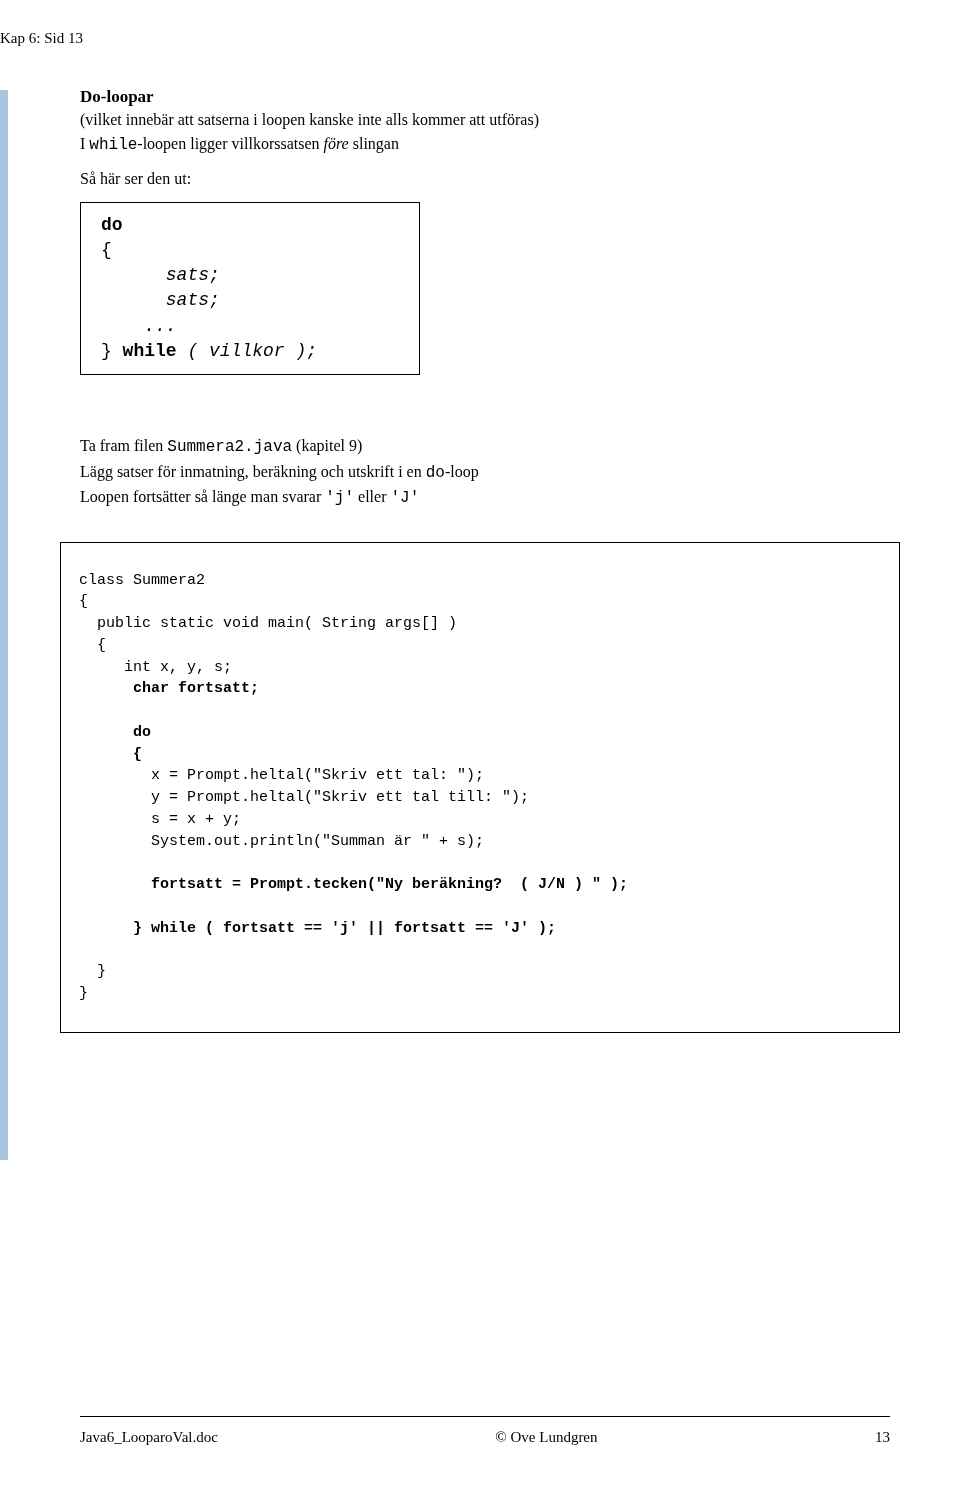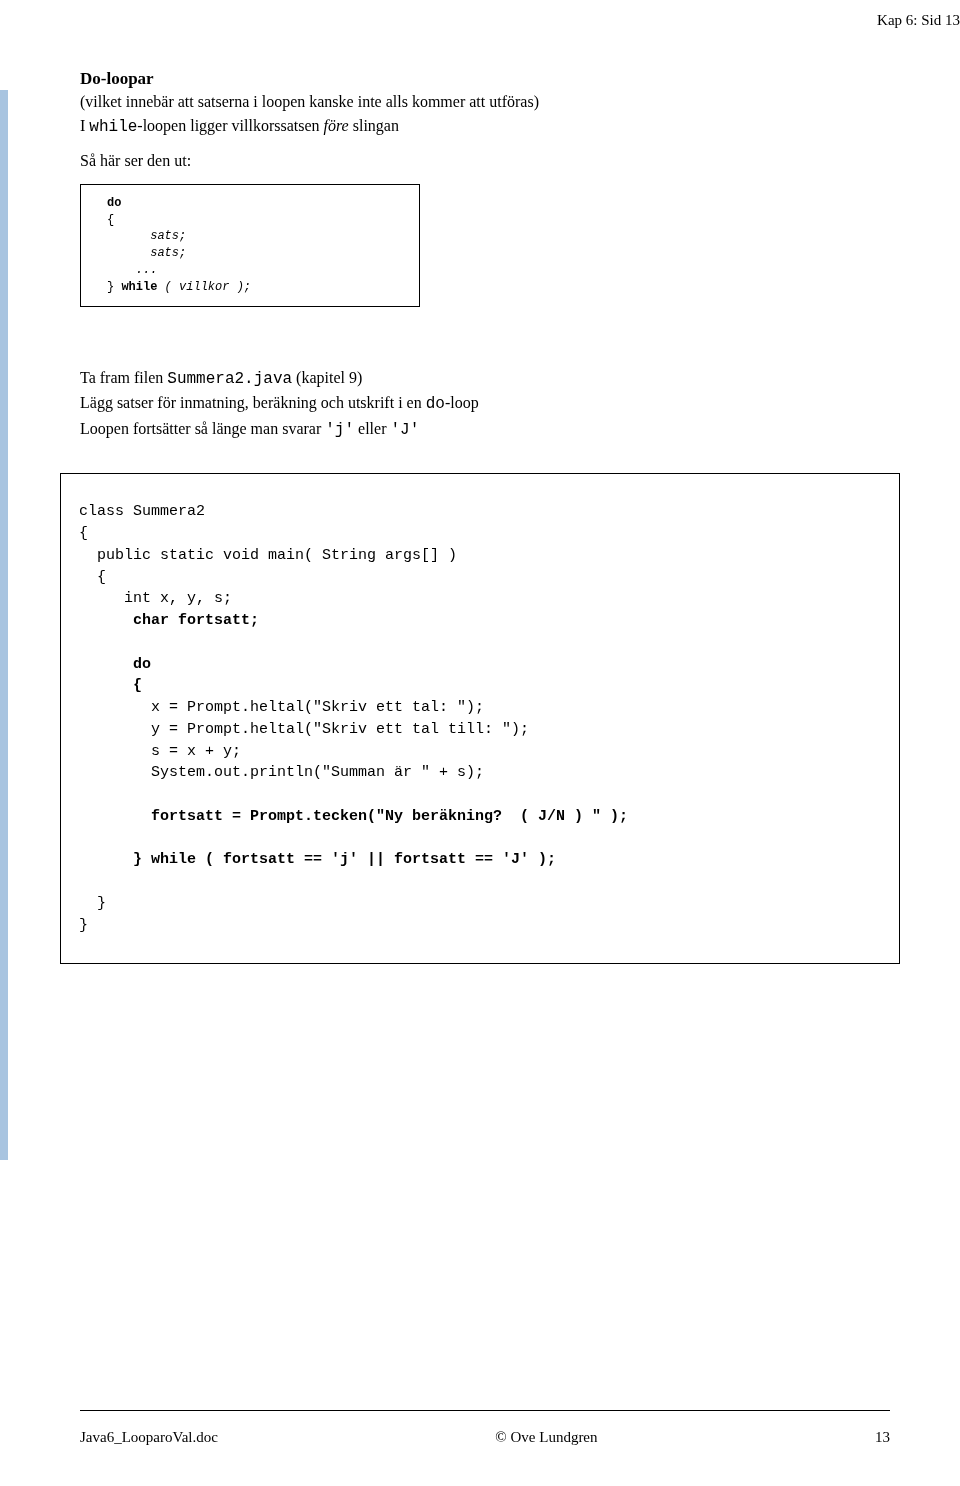--- a/index.html
+++ b/index.html
@@ -18,22 +18,22 @@
     }
     .blue-bar {
       position: absolute;
       left: 0;
       top: 90px;
       width: 8px;
       height: 1070px;
       background: #a8c4e0;
     }
     .header {
-      text-align: right;
-      padding-top: 12px;
+      text-align: left;
+      padding-top: 30px;
       font-size: 15px;
       font-weight: normal;
     }
     .content {
       padding: 40px 70px 0 80px;
     }
     .section-title {
       font-weight: bold;
       font-size: 17px;
       margin-bottom: 2px;
@@ -47,24 +47,24 @@
       font-family: "Courier New", Courier, monospace;
     }
     .italic {
       font-style: italic;
     }
     .spacer-sm { height: 10px; }
     .spacer-md { height: 20px; }
     .spacer-lg { height: 40px; }
     .syntax-box {
       border: 1px solid #000;
-      padding: 10px 26px;
+      padding: 10px 20px;
       width: 340px;
       font-family: "Courier New", Courier, monospace;
-      font-size: 12px;
+      font-size: 18px;
       line-height: 1.4;
       white-space: pre;
     }
     .code-box {
       border: 1.5px solid #000;
       padding: 27px 18px;
       margin-left: -20px;
       margin-right: -10px;
       font-family: "Courier New", Courier, monospace;
       font-size: 15px;
@@ -73,21 +73,21 @@
     }
     .bold {
       font-weight: bold;
     }
     .footer {
       position: absolute;
       bottom: 40px;
       left: 80px;
       right: 70px;
       border-top: 1px solid #000;
-      padding-top: 18px;
+      padding-top: 12px;
       font-size: 15px;
       display: flex;
       justify-content: space-between;
     }
   </style>
 </head>
 <body>
 
 <div class="blue-bar"></div>
 

